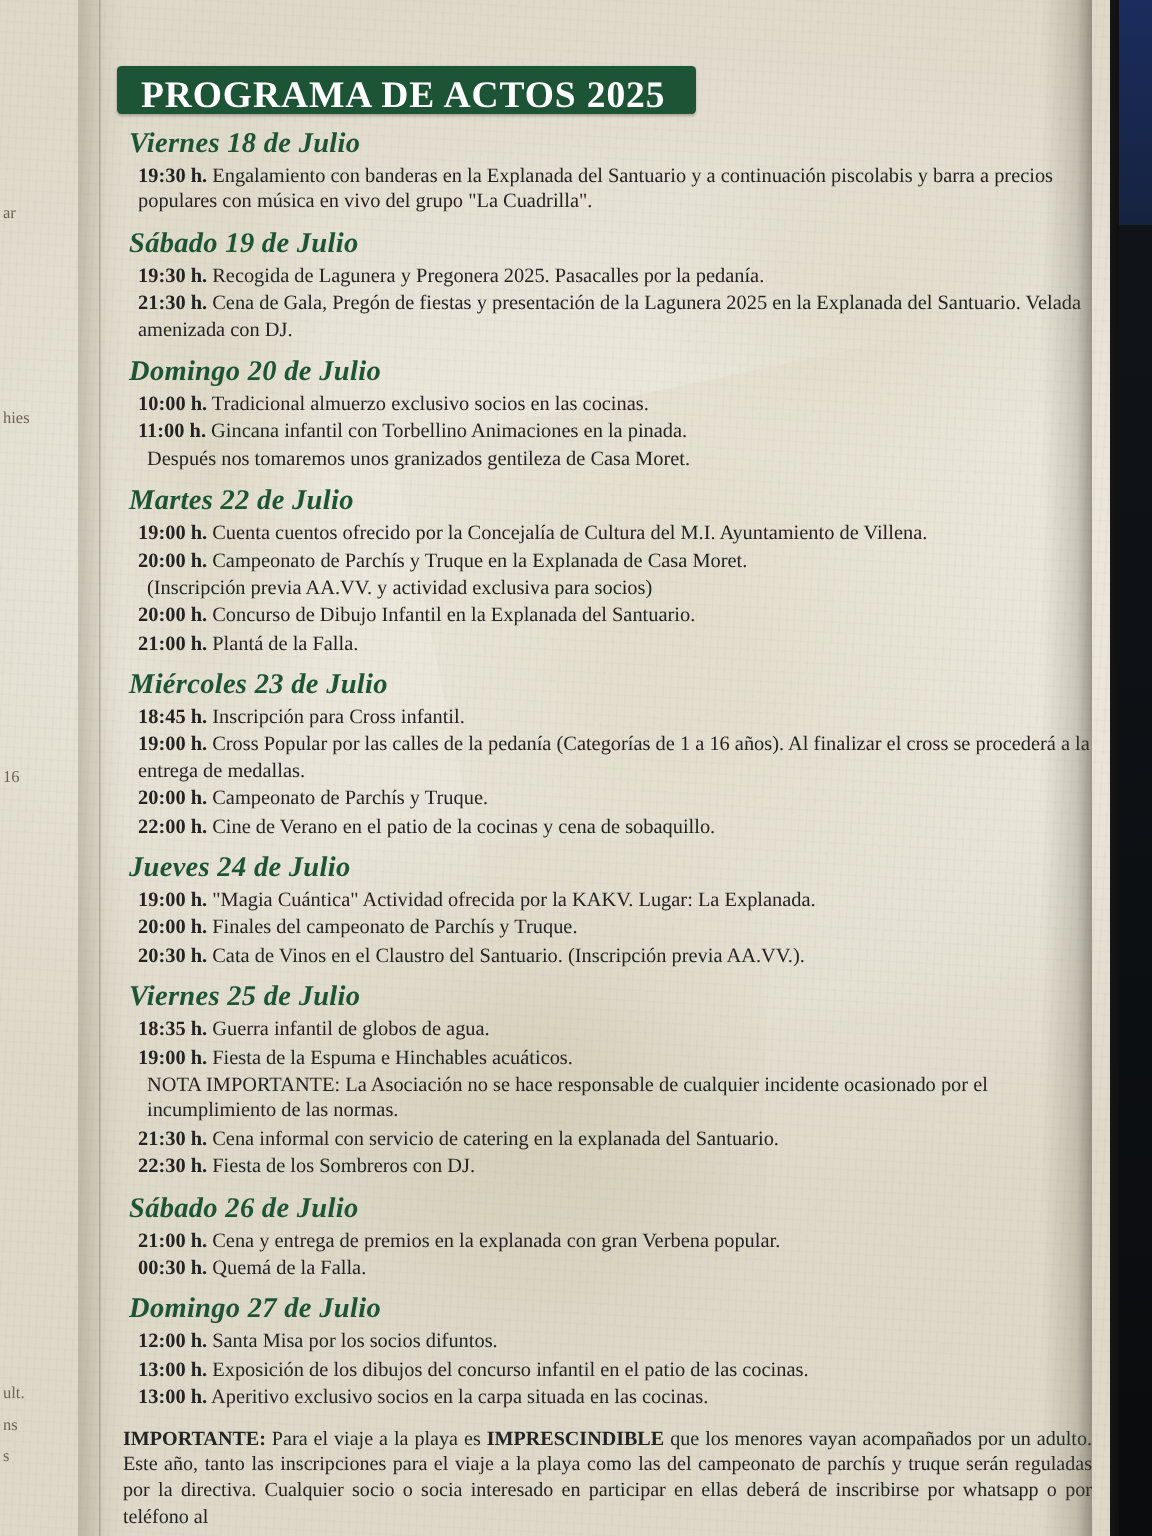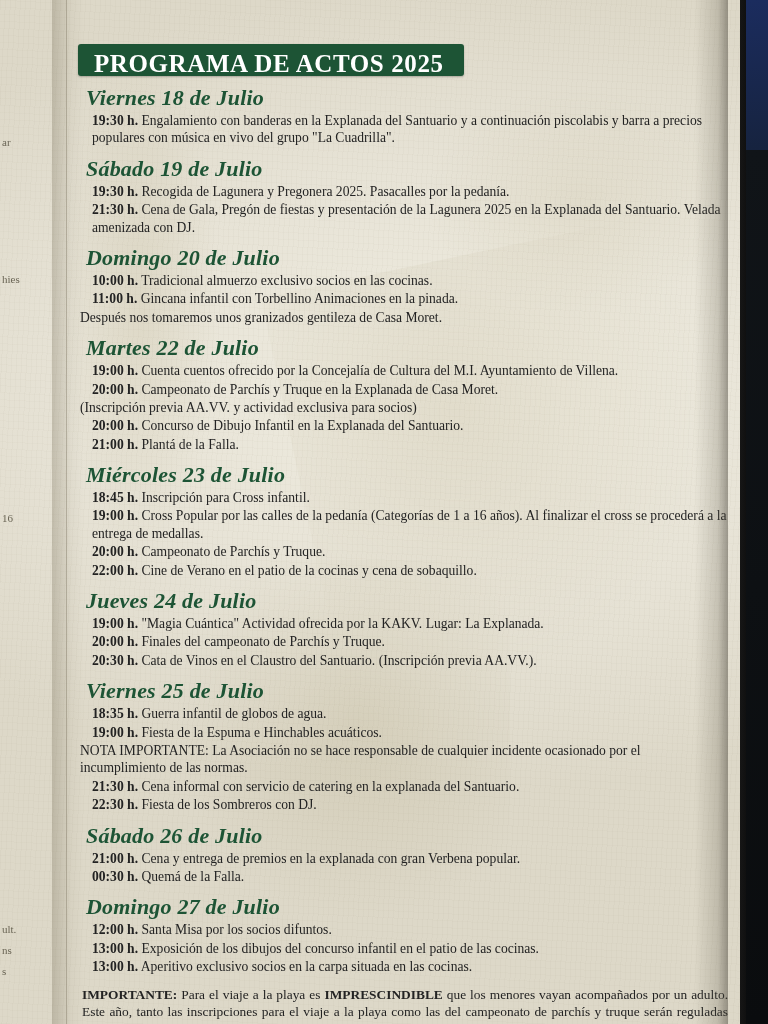--- a/index.html
+++ b/index.html
@@ -156,38 +156,38 @@
     white-space: nowrap;
   }
 
   .day-block {
     margin-top: 9px;
   }
   .day-heading {
     font-family: "Liberation Serif", serif;
     font-weight: bold;
     font-style: italic;
-    font-size: 22px;
+    font-size: 19px;
     color: #1d5435;
     margin: 0 0 1px 8px;
     letter-spacing: 0.2px;
   }
   .entry {
     font-family: "Liberation Serif", serif;
     font-size: 13.6px;
     line-height: 1.28;
     color: #232323;
     margin: 0 0 1px 14px;
     text-align: left;
   }
   .entry .time {
     font-weight: bold;
   }
   .entry.note {
-    margin-left: 2px;
+    margin-left: 20px;
   }
 
   .footer-note {
     font-family: "Liberation Serif", serif;
     font-size: 13.4px;
     line-height: 1.3;
     color: #232323;
     margin: 10px 0 0 4px;
     text-align: justify;
   }

